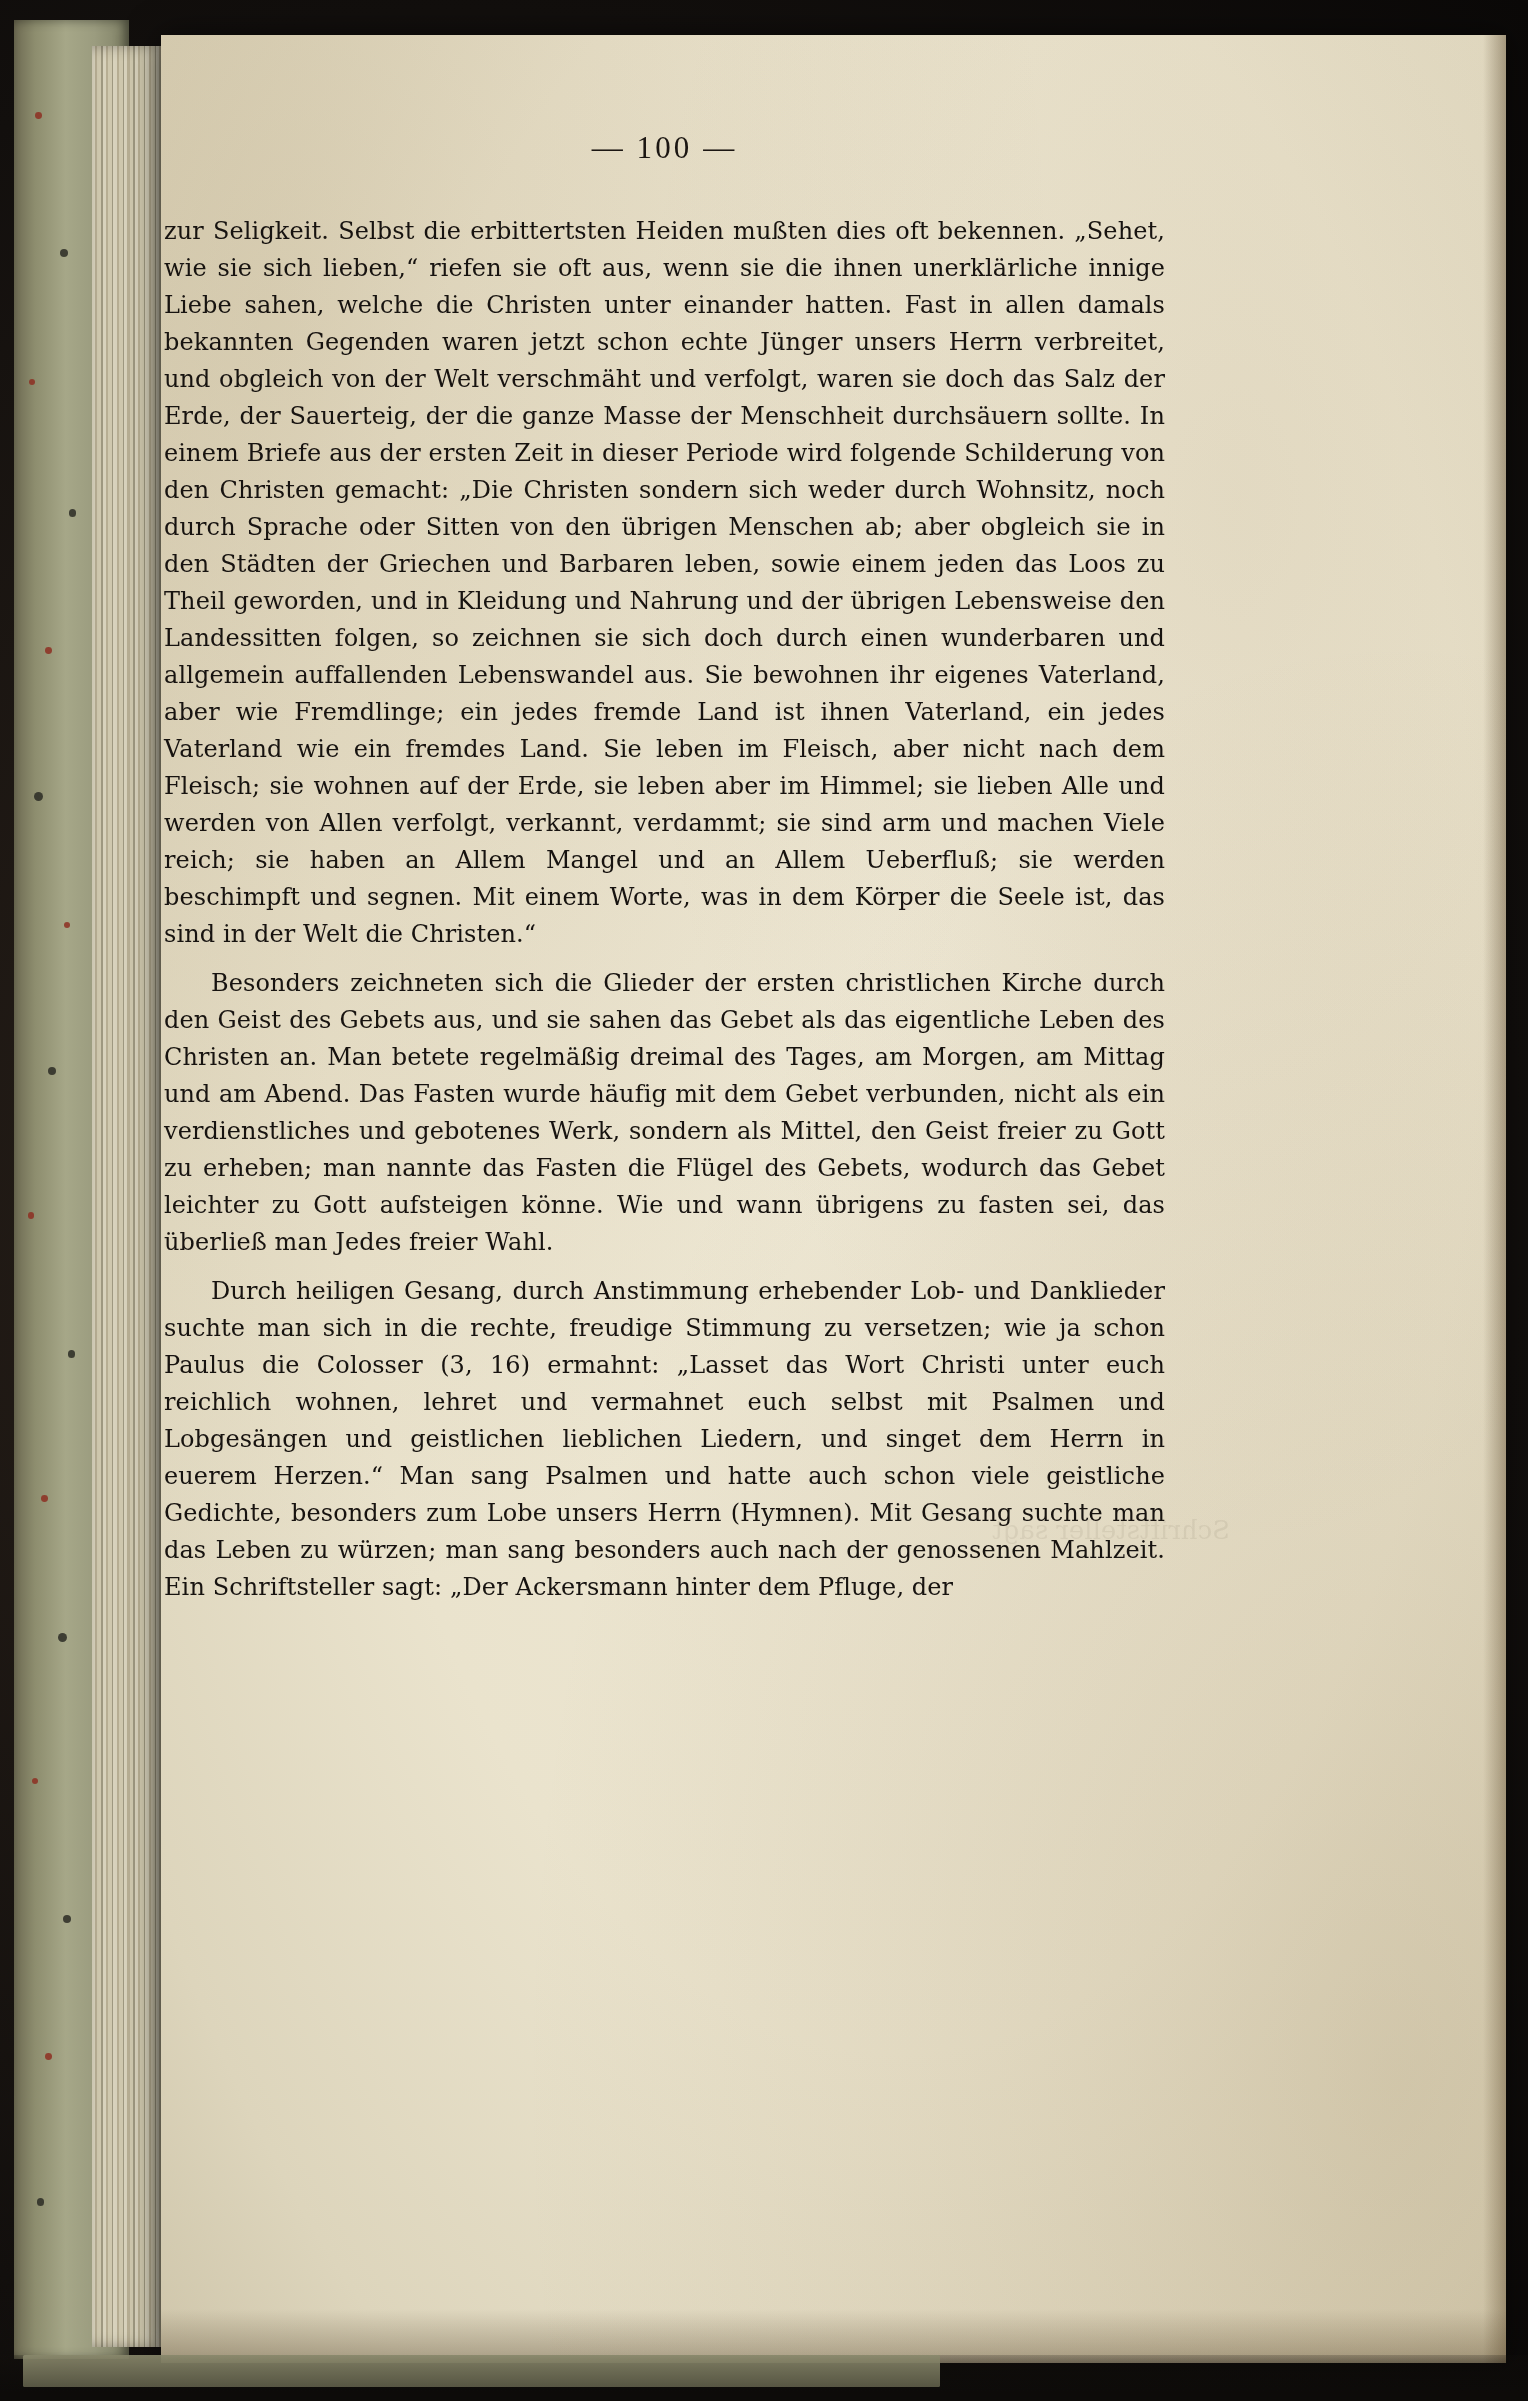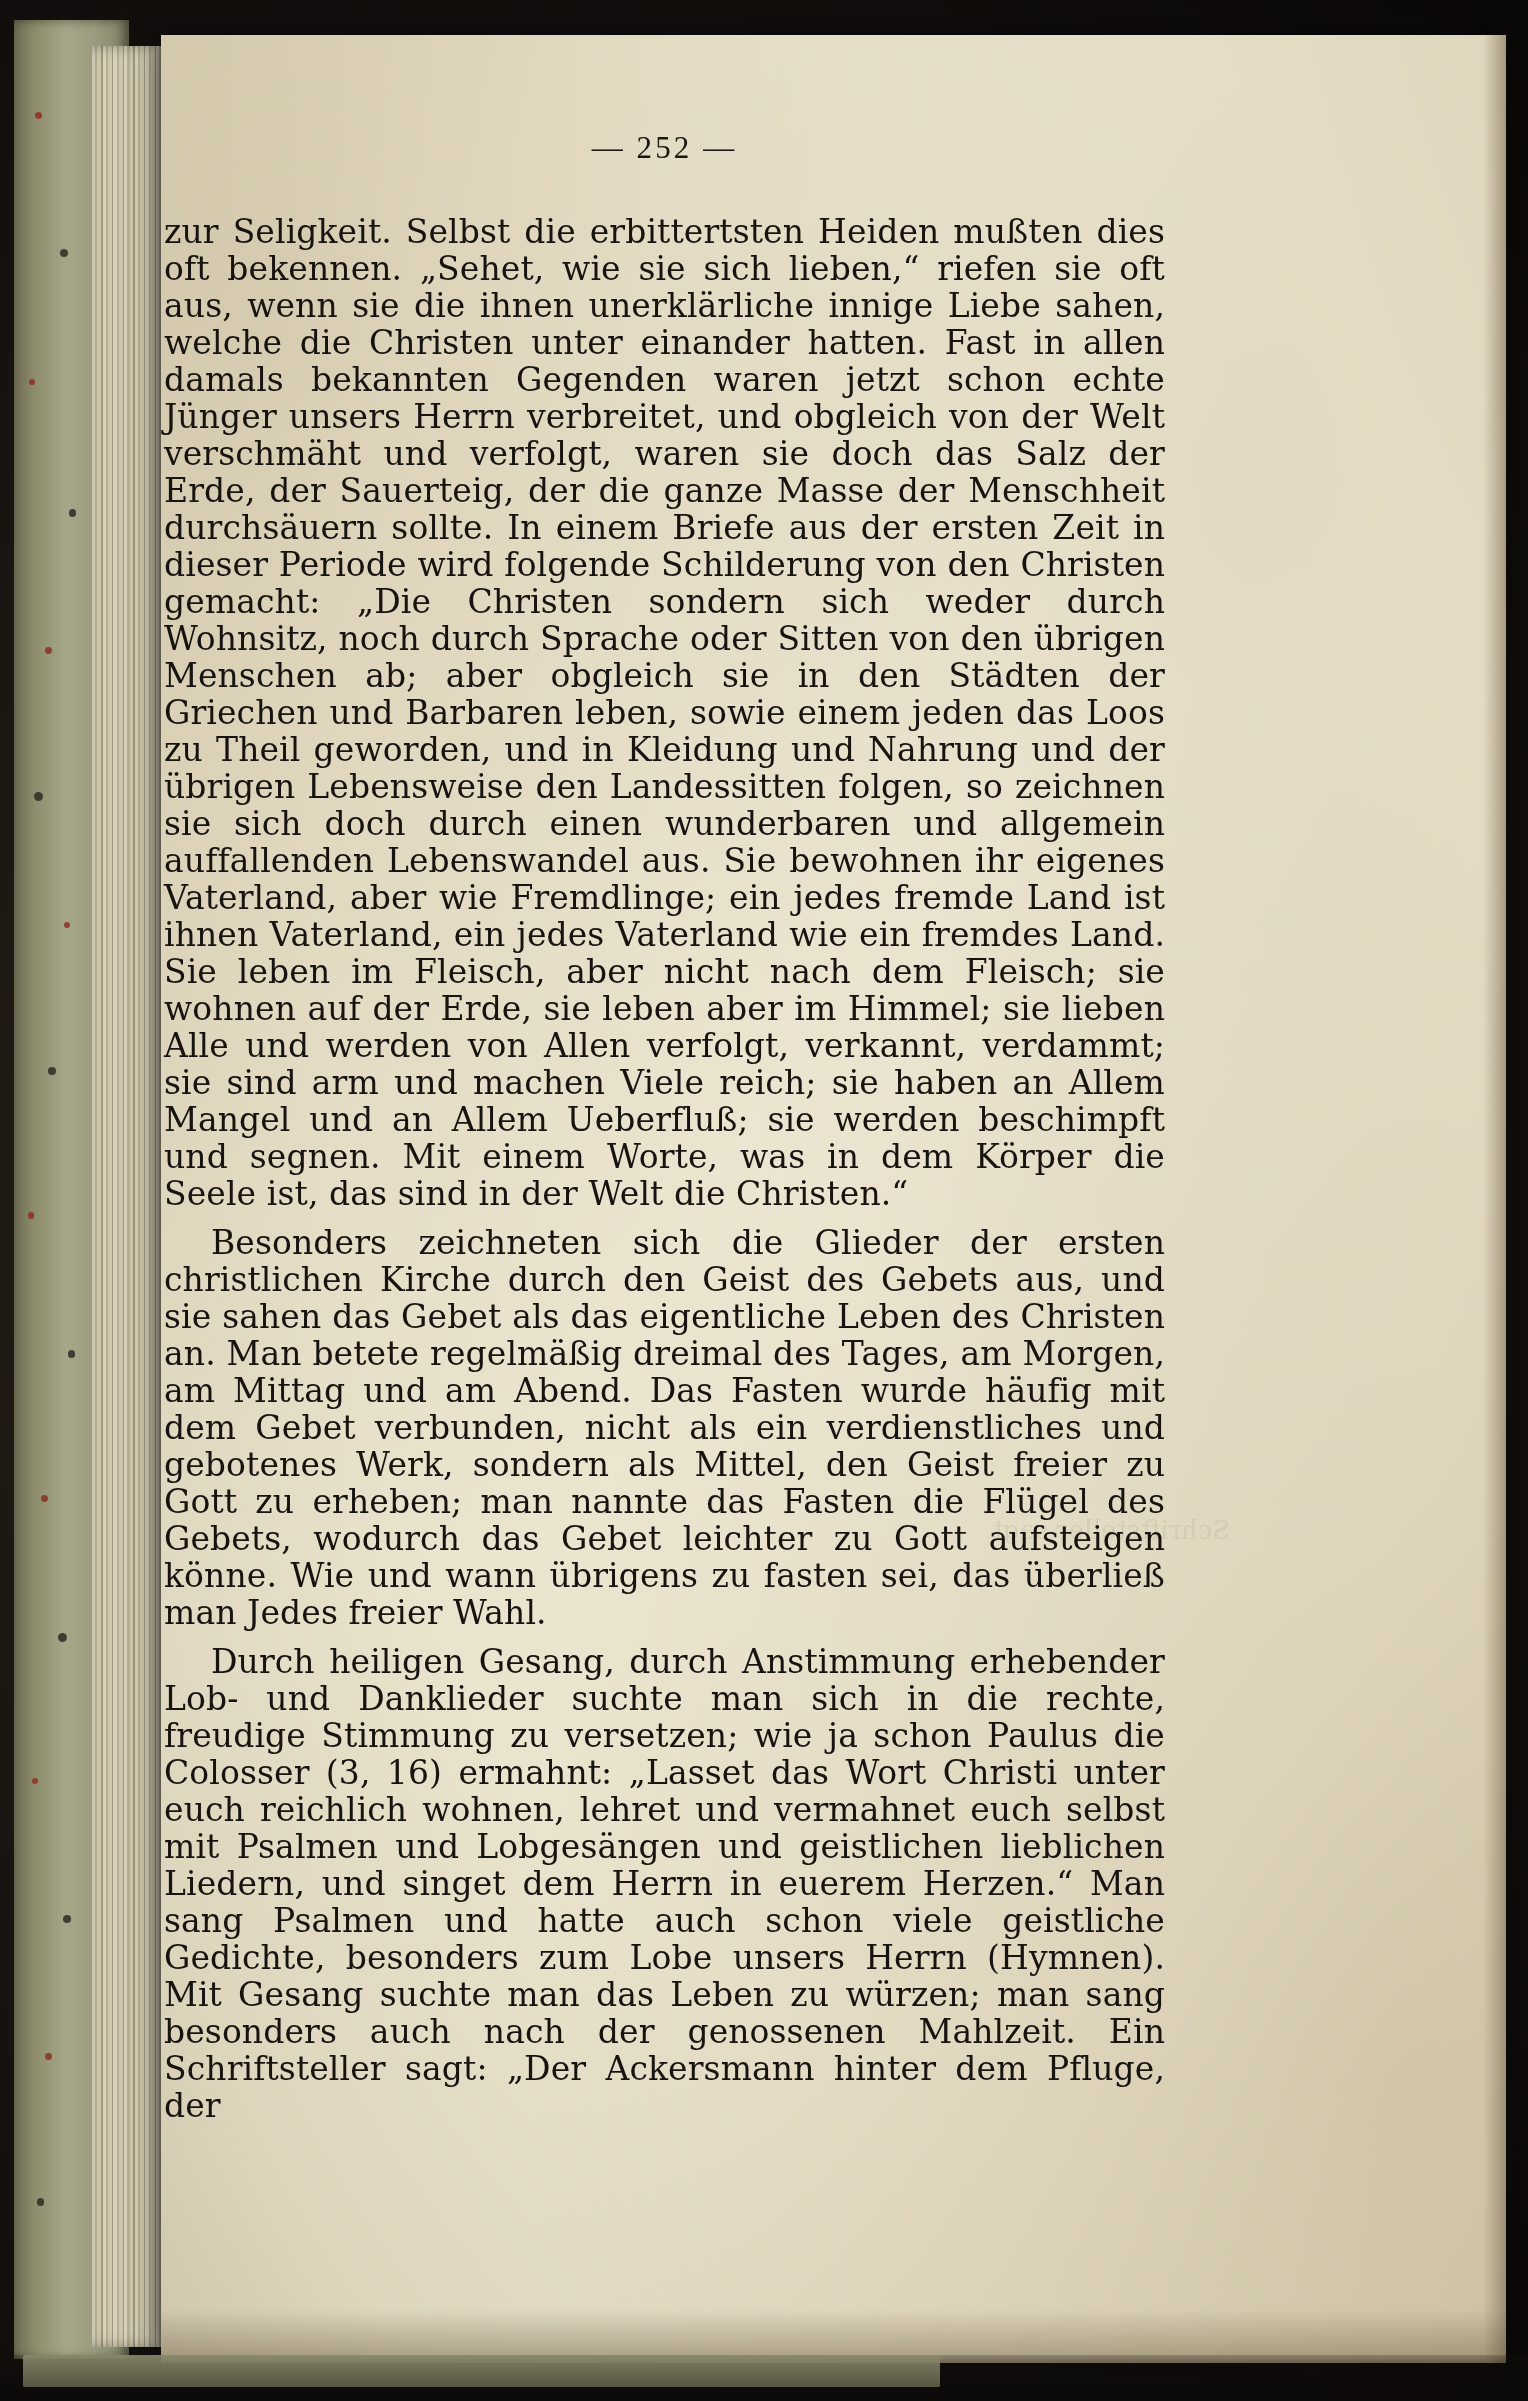--- a/index.html
+++ b/index.html
@@ -97,21 +97,21 @@
   .folio {
     text-align: center;
     font-size: 31px;
     letter-spacing: 3.1px;
     color: #1b1612;
     margin: 0 0 47px 0;
     font-family: "Liberation Serif", serif;
   }
   p.body {
     margin: 0;
-    font-size: 33px;
+    font-size: 24px;
     line-height: 37px;
     text-align: justify;
     text-justify: inter-word;
     font-family: "DejaVu Serif", serif;
     color: #171310;
     letter-spacing: 0.1px;
   }
   p.body + p.body { margin-top: 12px; }
   p.indent { text-indent: 47px; }
 
@@ -173,21 +173,21 @@
 
   <div class="stack"></div>
 
   <div class="leaf">
     <div class="edge-right"></div>
     <div class="edge-bottom"></div>
   </div>
 
   <div class="text-col">
 
-    <div class="folio">—  252  —</div>
+    <div class="folio">—  100  —</div>
 
     <p class="body">zur Seligkeit. Selbst die erbittertsten Heiden mußten dies oft bekennen. „Sehet, wie sie sich lieben,“ riefen sie oft aus, wenn sie die ihnen unerklärliche innige Liebe sahen, welche die Christen unter einander hatten. Fast in allen damals bekannten Gegenden waren jetzt schon echte Jünger unsers Herrn verbreitet, und obgleich von der Welt verschmäht und verfolgt, waren sie doch das Salz der Erde, der Sauerteig, der die ganze Masse der Menschheit durchsäuern sollte. In einem Briefe aus der ersten Zeit in dieser Periode wird folgende Schilderung von den Christen gemacht: „Die Christen sondern sich weder durch Wohnsitz, noch durch Sprache oder Sitten von den übrigen Menschen ab; aber obgleich sie in den Städten der Griechen und Barbaren leben, sowie einem jeden das Loos zu Theil geworden, und in Kleidung und Nahrung und der übrigen Lebensweise den Landessitten folgen, so zeichnen sie sich doch durch einen wunderbaren und allgemein auffallenden Lebenswandel aus. Sie bewohnen ihr eigenes Vaterland, aber wie Fremdlinge; ein jedes fremde Land ist ihnen Vaterland, ein jedes Vaterland wie ein fremdes Land. Sie leben im Fleisch, aber nicht nach dem Fleisch; sie wohnen auf der Erde, sie leben aber im Himmel; sie lieben Alle und werden von Allen verfolgt, verkannt, verdammt; sie sind arm und machen Viele reich; sie haben an Allem Mangel und an Allem Ueberfluß; sie werden beschimpft und segnen. Mit einem Worte, was in dem Körper die Seele ist, das sind in der Welt die Christen.“</p>
     <p class="body indent">Besonders zeichneten sich die Glieder der ersten christlichen Kirche durch den Geist des Gebets aus, und sie sahen das Gebet als das eigentliche Leben des Christen an. Man betete regelmäßig dreimal des Tages, am Morgen, am Mittag und am Abend. Das Fasten wurde häufig mit dem Gebet verbunden, nicht als ein verdienstliches und gebotenes Werk, sondern als Mittel, den Geist freier zu Gott zu erheben; man nannte das Fasten die Flügel des Gebets, wodurch das Gebet leichter zu Gott aufsteigen könne. Wie und wann übrigens zu fasten sei, das überließ man Jedes freier Wahl.</p>
     <p class="body indent">Durch heiligen Gesang, durch Anstimmung erhebender Lob- und Danklieder suchte man sich in die rechte, freudige Stimmung zu versetzen; wie ja schon Paulus die Colosser (3, 16) ermahnt: „Lasset das Wort Christi unter euch reichlich wohnen, lehret und vermahnet euch selbst mit Psalmen und Lobgesängen und geistlichen lieblichen Liedern, und singet dem Herrn in euerem Herzen.“ Man sang Psalmen und hatte auch schon viele geistliche Gedichte, besonders zum Lobe unsers Herrn (Hymnen). Mit Gesang suchte man das Leben zu würzen; man sang besonders auch nach der genossenen Mahlzeit. Ein Schriftsteller sagt: „Der Ackersmann hinter dem Pfluge, der</p>
 
   </div>
 
   <div class="bleed">Schriftsteller sagt</div>
 
   <div class="book-bottom"></div>

